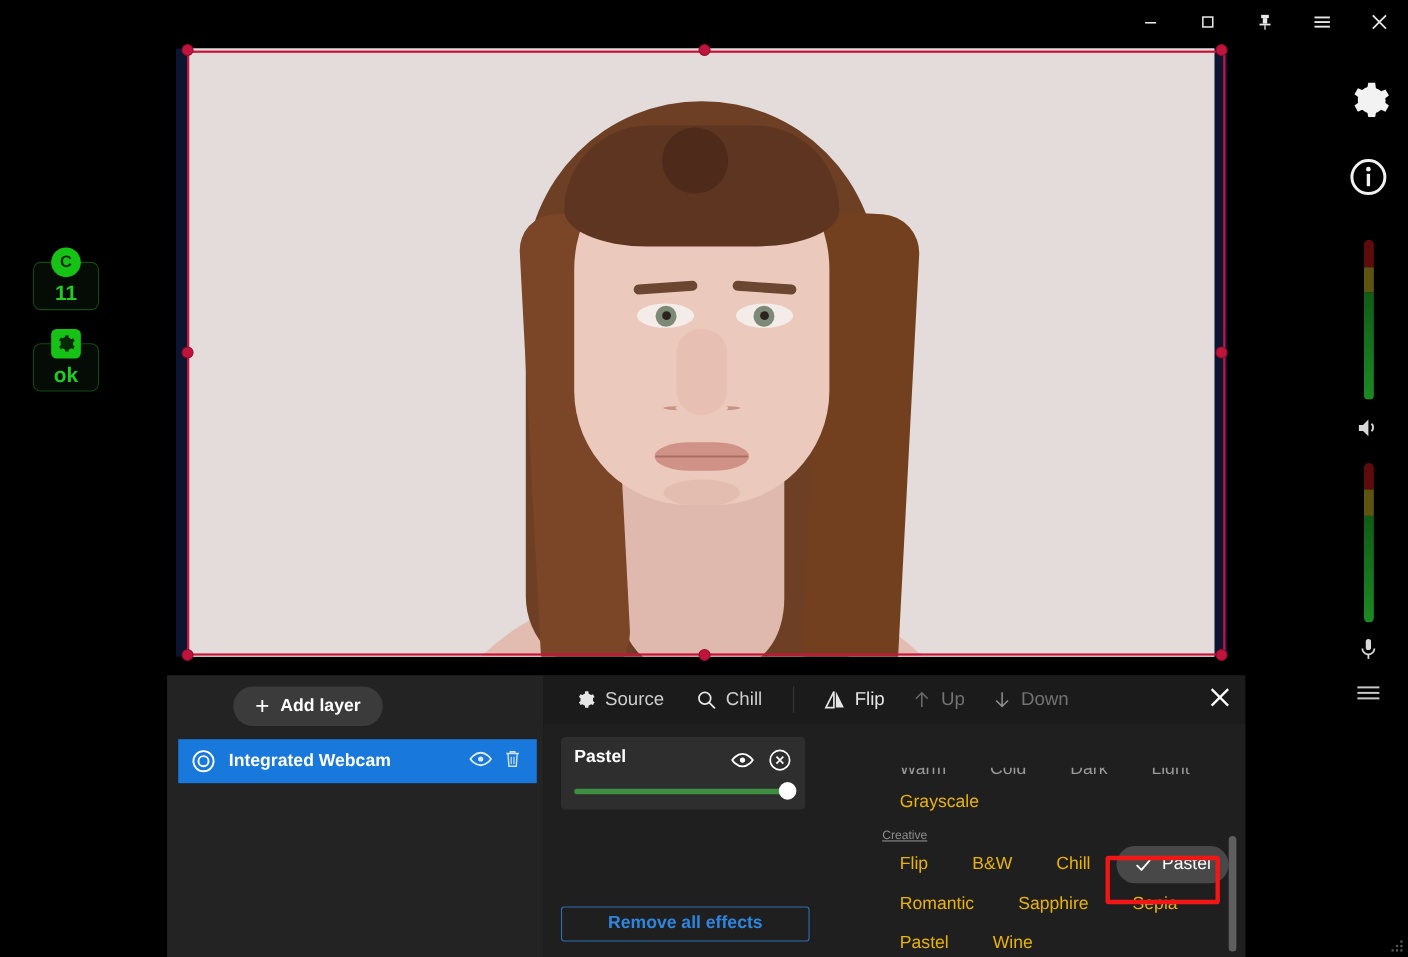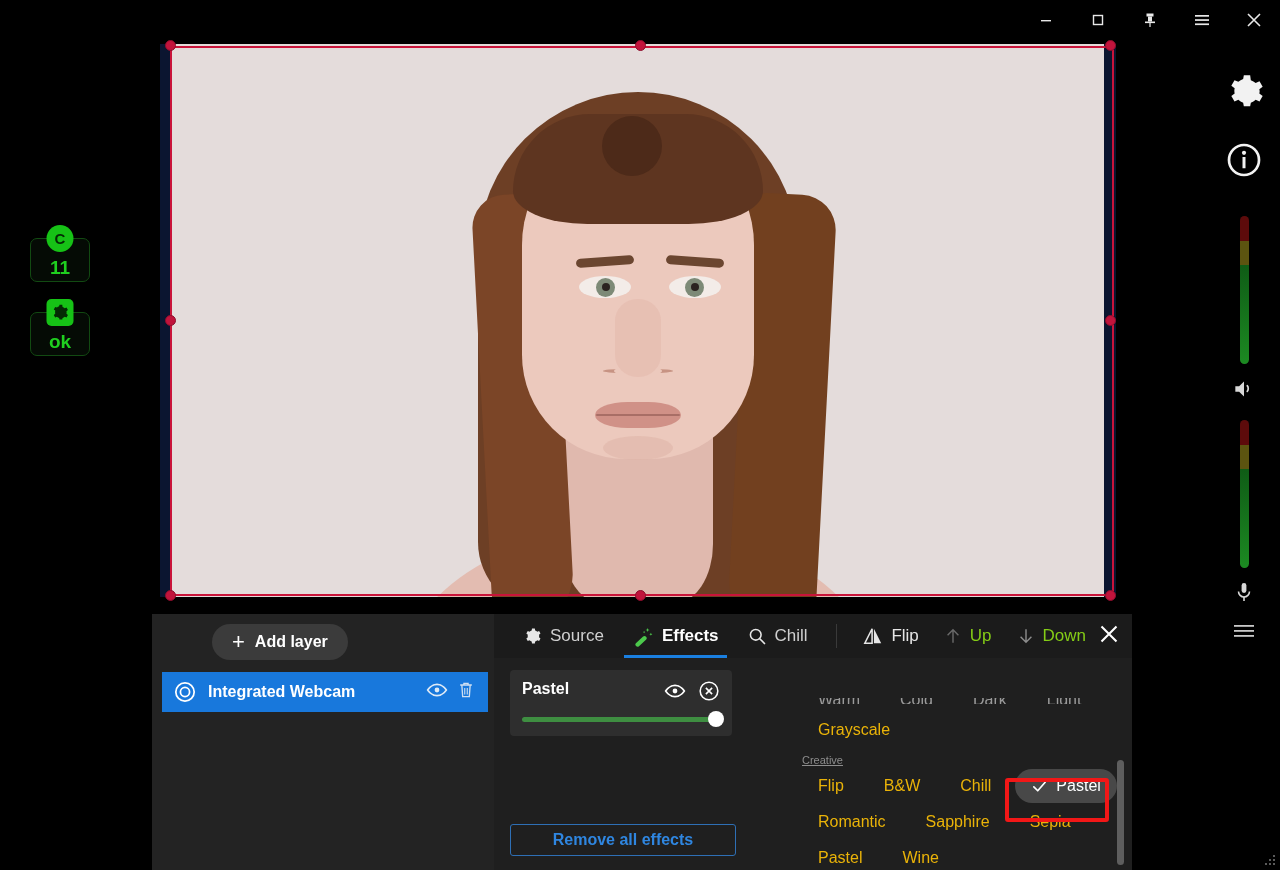--- a/index.html
+++ b/index.html
@@ -205,21 +205,21 @@
   }
   .tab.active{ color:#fff; font-weight:bold; }
   .tab.active .underline{
     position:absolute; left:6px; right:6px; bottom:0; height:3px; background:#1a7fe0;
   }
   .sep{ width:1px; height:24px; background:#3a3a3a; margin:0 14px; }
   .tool{
     display:flex; align-items:center; gap:7px; padding:0 12px; height:44px;
     font-size:17px; color:#e6e6e6; cursor:pointer;
   }
-  .tool.disabled{ color:#84cc16; cursor:default; }
+  .tool.disabled{ color:#737373; cursor:default; }
   .closeX{ margin-left:auto; margin-right:12px; cursor:pointer; color:#fff; }
 
   .content{
     position:absolute; left:0; top:44px; width:638px; height:212px;
     background:#1f1f1f; display:flex;
   }
   .fx-left{ width:290px; position:relative; padding:12px 16px; }
   .fx-card{
     width:222px; height:66px; background:#2e2e2e; border-radius:4px;
     padding:10px 12px; position:relative;
@@ -439,30 +439,20 @@
 
     <div class="rightside">
 
       <div class="tabbar">
         <div class="tab">
           <svg width="20" height="20" viewBox="0 0 24 24">
             <path fill="#e6e6e6" d="M12 8.8a3.2 3.2 0 100 6.4 3.2 3.2 0 000-6.4zm8.6 3.2c0-.5-.1-1-.2-1.5l1.8-1.4-1.7-3-2.1.9a7.7 7.7 0 00-2.6-1.5L15.4 3h-3.4l-.4 2.5a7.7 7.7 0 00-2.6 1.5l-2.1-.9-1.7 3 1.8 1.4c-.1.5-.2 1-.2 1.5s.1 1 .2 1.5l-1.8 1.4 1.7 3 2.1-.9a7.7 7.7 0 002.6 1.5l.4 2.5h3.4l.4-2.5a7.7 7.7 0 002.6-1.5l2.1.9 1.7-3-1.8-1.4c.1-.5.2-1 .2-1.5z"></path>
           </svg>
           <span>Source</span>
         </div>
-        <div class="tab active">
-          <svg width="22" height="22" viewBox="0 0 24 24">
-            <rect x="2.5" y="15.5" width="15" height="4.6" rx="2.3" fill="#4cc94c" transform="rotate(-43 10 18)"></rect>
-            <path d="M17 3.2l.6 1.6 1.6.6-1.6.6-.6 1.6-.6-1.6-1.6-.6 1.6-.6z" fill="#4cc94c"></path>
-            <path d="M20.6 8.4l.45 1.2 1.2.45-1.2.45-.45 1.2-.45-1.2-1.2-.45 1.2-.45z" fill="#4cc94c"></path>
-            <path d="M13.2 6.4l.35.95.95.35-.95.35-.35.95-.35-.95-.95-.35.95-.35z" fill="#4cc94c"></path>
-          </svg>
-          <span>Effects</span>
-          <span class="underline"></span>
-        </div>
         <div class="tab">
           <svg width="20" height="20" viewBox="0 0 24 24">
             <circle cx="10.5" cy="10.5" r="6.4" fill="none" stroke="#e6e6e6" stroke-width="1.9"></circle>
             <path d="M15.3 15.3L21 21" stroke="#e6e6e6" stroke-width="2" stroke-linecap="round"></path>
           </svg>
           <span>Chill</span>
         </div>
 
         <div class="sep"></div>
 

